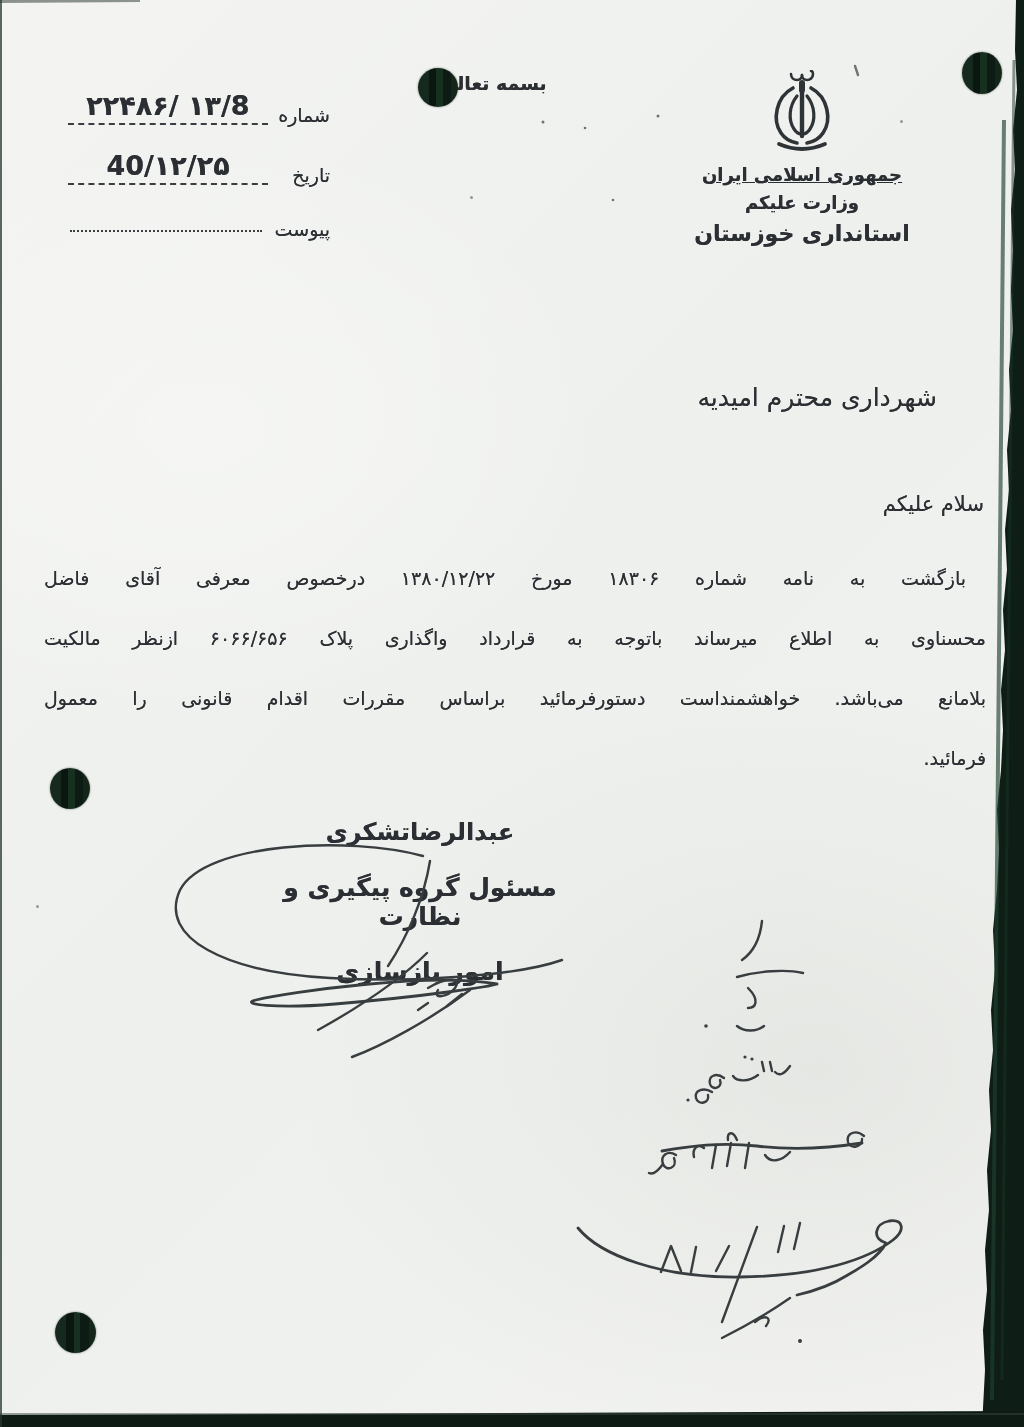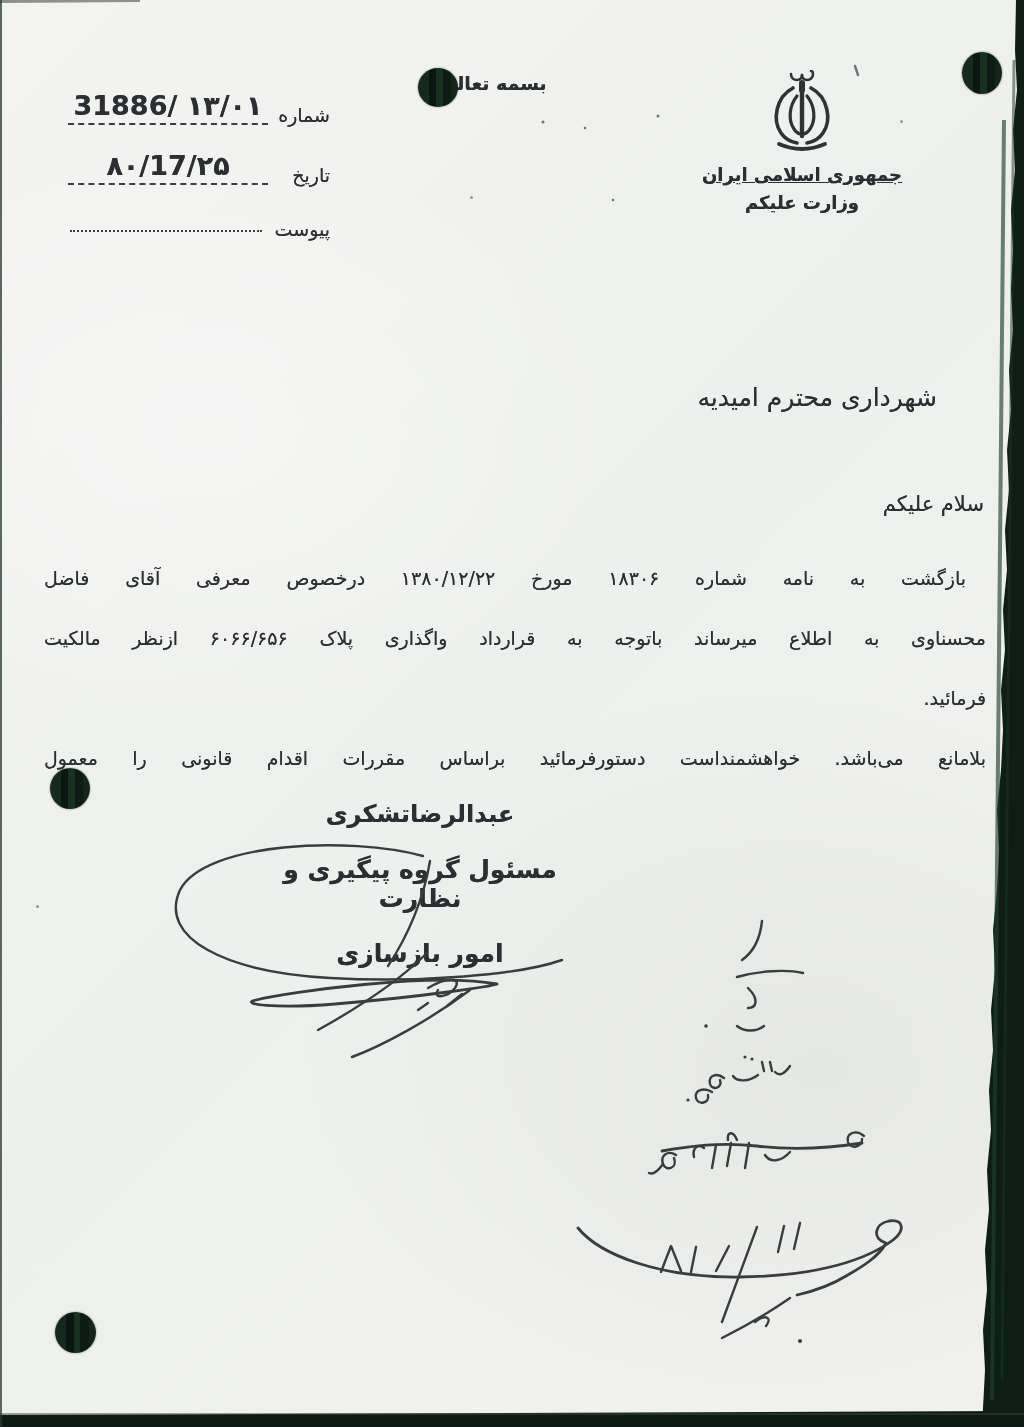--- a/index.html
+++ b/index.html
@@ -49,42 +49,42 @@
   .org .l2{font-size:18px;font-weight:bold;margin-top:7px;}
   .org .l3{font-size:22px;font-weight:bold;margin-top:8px;letter-spacing:.5px;}
   
   .addressee{position:absolute;top:383px;right:87px;font-size:25px;font-weight:normal;letter-spacing:.3px;}
   .greeting{position:absolute;top:492px;right:40px;font-size:21px;}
   .bodytext{position:absolute;top:548px;right:38px;left:44px;font-size:19px;line-height:60px;}
   .bodytext .bl{text-align:justify;text-align-last:justify;white-space:nowrap;}
   .bodytext .bl.first{padding-right:20px;}
   .bodytext .bl.last{text-align:right;text-align-last:right;}
   
-  .sig{position:absolute;top:800px;left:240px;width:360px;text-align:center;font-weight:bold;}
+  .sig{position:absolute;top:818px;left:240px;width:360px;text-align:center;font-weight:bold;}
   .sig .s1{font-size:24px;}
   .sig .s2{font-size:25px;margin-top:27px;}
   .sig .s3{font-size:25px;margin-top:26px;}
   .hand-svg{position:absolute;inset:0;width:1024px;height:1427px;pointer-events:none;}
   .hand-svg path{fill:none;stroke:#383d40;stroke-width:2.4;stroke-linecap:round;stroke-linejoin:round;}
   .hand-svg .thick{stroke-width:2.8;}
   .hand-svg .dot{fill:#383d40;stroke:none;}
 </style>
 </head>
 <body>
 
 <div class="page">
 
   <div class="fields">
     <div class="field" style="top:8px;">
       <span class="lbl ink">شماره</span>
-      <span class="val ink">31886/ ۱۳/۰۱</span>
+      <span class="val ink">۲۲۴۸۶/ ۱۳/8</span>
     </div>
     <div class="field" style="top:68px;">
       <span class="lbl ink">تاریخ</span>
-      <span class="val ink">۸۰/17/۲۵</span>
+      <span class="val ink">40/۱۲/۲۵</span>
     </div>
     <div class="field" style="top:122px;">
       <span class="lbl ink">پیوست</span>
       <span class="dots"></span>
     </div>
   </div>
 
   <div class="bismillah ink">بسمه تعالی</div>
   <div class="blob hole"></div>
 
@@ -102,30 +102,31 @@
         <path d="M5,-18 C13,-8 14,6 8,15 C6,18 3,20 1,20" stroke-width="3.2"></path>
 
         <path d="M0,-31 L0,22" stroke-width="4.4"></path>
         <path d="M0,-31 L0,-24" stroke-width="6"></path>
 
         <path d="M-23,30 Q0,40 23,30" stroke-width="3.8"></path>
       </g>
     </svg>
     <div class="l1 ink">جمهوری اسلامی ایران</div>
     <div class="l2 ink">وزارت علیکم</div>
+    <div class="l3 ink">استانداری خوزستان</div>
   </div>
 
   <div class="addressee ink">شهرداری محترم امیدیه</div>
   <div class="greeting ink">سلام علیکم</div>
 
   <div class="bodytext">
     <div class="bl first ink">بازگشت به نامه شماره ۱۸۳۰۶ مورخ ۱۳۸۰/۱۲/۲۲ درخصوص معرفی آقای فاضل</div>
     <div class="bl ink">محسناوی به اطلاع میرساند باتوجه به قرارداد واگذاری پلاک ۶۰۶۶/۶۵۶ ازنظر مالکیت</div>
+    <div class="bl ink">بلامانع می‌باشد. خواهشمنداست دستورفرمائید براساس مقررات اقدام قانونی را معمول</div>
     <div class="bl last ink">فرمائید.</div>
-    <div class="bl ink">بلامانع می‌باشد. خواهشمنداست دستورفرمائید براساس مقررات اقدام قانونی را معمول</div>
   </div>
 
   <div class="sig">
     <div class="s1 ink">عبدالرضاتشکری</div>
     <div class="s2 ink">مسئول گروه پیگیری و نظارت</div>
     <div class="s3 ink">امور بازسازی</div>
   </div>
 
   <svg class="hand-svg" viewBox="0 0 1024 1427">
 

